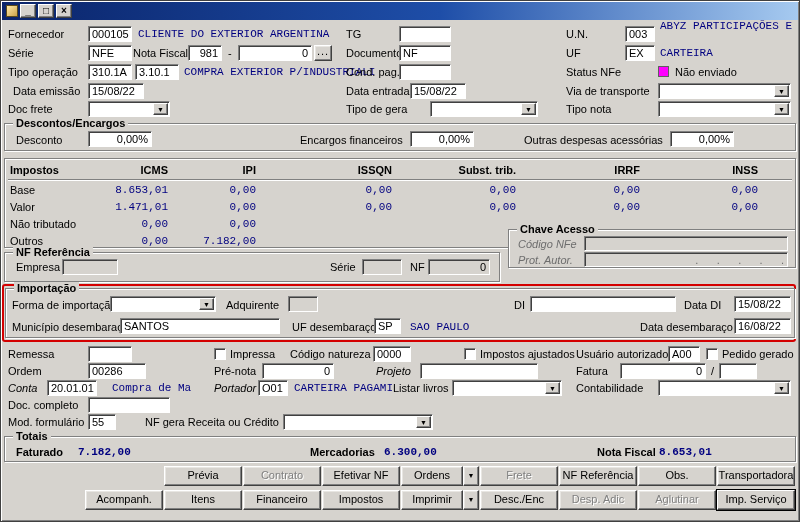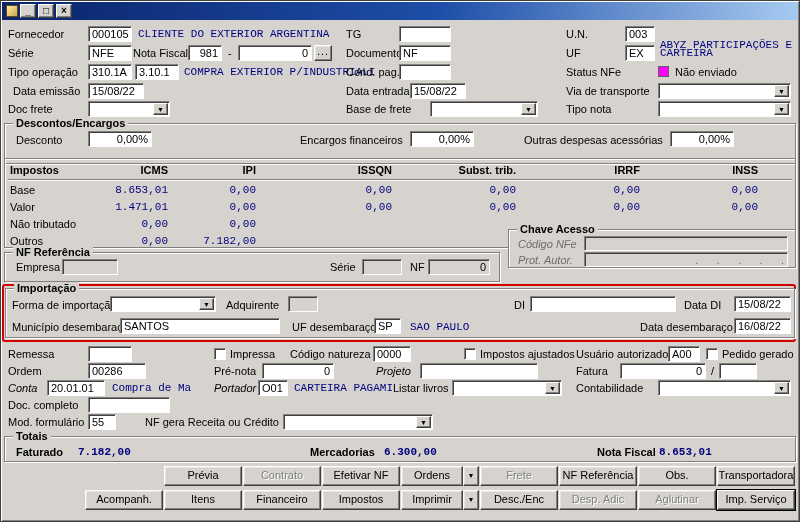--- a/index.html
+++ b/index.html
@@ -61,21 +61,21 @@
   <div class="tbtn">×</div>
 </div>
 
 <span class="lbl" style="left:8px;top:28px">Fornecedor</span>
 <div class="tb" style="left:88px;top:26px;width:44px">000105</div>
 <span class="lbl nv" style="left:138px;top:28px">CLIENTE DO EXTERIOR ARGENTINA</span>
 <span class="lbl" style="left:346px;top:28px">TG</span>
 <div class="tb" style="left:399px;top:26px;width:52px"></div>
 <span class="lbl" style="left:566px;top:28px">U.N.</span>
 <div class="tb" style="left:625px;top:26px;width:30px">003</div>
-<span class="lbl nv" style="left:660px;top:39px">ABYZ PARTICIPAÇÕES E</span>
+<span class="lbl nv" style="left:660px;top:20px">ABYZ PARTICIPAÇÕES E</span>
 
 <span class="lbl" style="left:8px;top:47px">Série</span>
 <div class="tb" style="left:88px;top:45px;width:44px">NFE</div>
 <span class="lbl" style="left:133px;top:47px">Nota Fiscal</span>
 <div class="tb r" style="left:188px;top:45px;width:34px">981</div>
 <span class="lbl" style="left:228px;top:47px">-</span>
 <div class="tb r" style="left:238px;top:45px;width:74px">0</div>
 <div class="btn sm" style="left:314px;top:45px">...</div>
 <span class="lbl" style="left:346px;top:47px">Documento</span>
 <div class="tb" style="left:399px;top:45px;width:52px">NF</div>
@@ -101,32 +101,32 @@
 <div class="tb dd" style="left:658px;top:83px;width:133px">
   <span>Marítima</span>
   <span class="arrow">▼</span>
 </div>
 
 <span class="lbl" style="left:8px;top:103px">Doc frete</span>
 <div class="tb dd" style="left:88px;top:101px;width:82px">
   <span>Nota</span>
   <span class="arrow">▼</span>
 </div>
-<span class="lbl" style="left:346px;top:103px">Base de frete</span>
+<span class="lbl" style="left:346px;top:103px">Tipo de gera</span>
 <div class="tb dd" style="left:430px;top:101px;width:108px">
   <span>1 Emitente (CIF)</span>
   <span class="arrow">▼</span>
 </div>
 <span class="lbl" style="left:566px;top:103px">Tipo nota</span>
 <div class="tb dd" style="left:658px;top:101px;width:133px">
   <span>Importação</span>
   <span class="arrow">▼</span>
 </div>
 
-<div class="grp" style="left:4px;top:123px;width:792px;height:41px">
+<div class="grp" style="left:4px;top:123px;width:792px;height:28px">
   <span class="leg">Descontos/Encargos</span>
 </div>
 <span class="lbl" style="left:16px;top:134px">Desconto</span>
 <div class="tb r" style="left:88px;top:131px;width:64px">0,00%</div>
 <span class="lbl" style="left:300px;top:134px">Encargos financeiros</span>
 <div class="tb r" style="left:410px;top:131px;width:64px">0,00%</div>
 <span class="lbl" style="left:524px;top:134px">Outras despesas acessórias</span>
 <div class="tb r" style="left:670px;top:131px;width:64px">0,00%</div>
 
 <div class="grp" style="left:4px;top:158px;width:792px;height:90px"></div>
@@ -223,21 +223,21 @@
 <span class="lbl" style="left:214px;top:365px">Pré-nota</span>
 <div class="tb r" style="left:262px;top:363px;width:72px">0</div>
 <span class="lbl i" style="left:376px;top:365px">Projeto</span>
 <div class="tb" style="left:420px;top:363px;width:118px"></div>
 <span class="lbl" style="left:576px;top:365px">Fatura</span>
 <div class="tb r" style="left:620px;top:363px;width:86px">0</div>
 <span class="lbl" style="left:711px;top:365px">/</span>
 <div class="tb" style="left:719px;top:363px;width:38px"></div>
 
 <span class="lbl i" style="left:8px;top:382px">Conta</span>
-<div class="tb" style="left:47px;top:380px;width:58px">20.01.01</div>
+<div class="tb" style="left:47px;top:380px;width:50px">20.01.01</div>
 <span class="lbl nv" style="left:112px;top:382px">Compra de Ma</span>
 <span class="lbl i" style="left:214px;top:382px">Portador</span>
 <div class="tb" style="left:258px;top:380px;width:30px">O01</div>
 <span class="lbl nv" style="left:294px;top:382px">CARTEIRA PAGAMI</span>
 <span class="lbl" style="left:393px;top:382px">Listar livros</span>
 <div class="tb dd" style="left:452px;top:380px;width:110px">
   <span>2 ICMS + IPI + ISS</span>
   <span class="arrow">▼</span>
 </div>
 <span class="lbl" style="left:576px;top:382px">Contabilidade</span>

